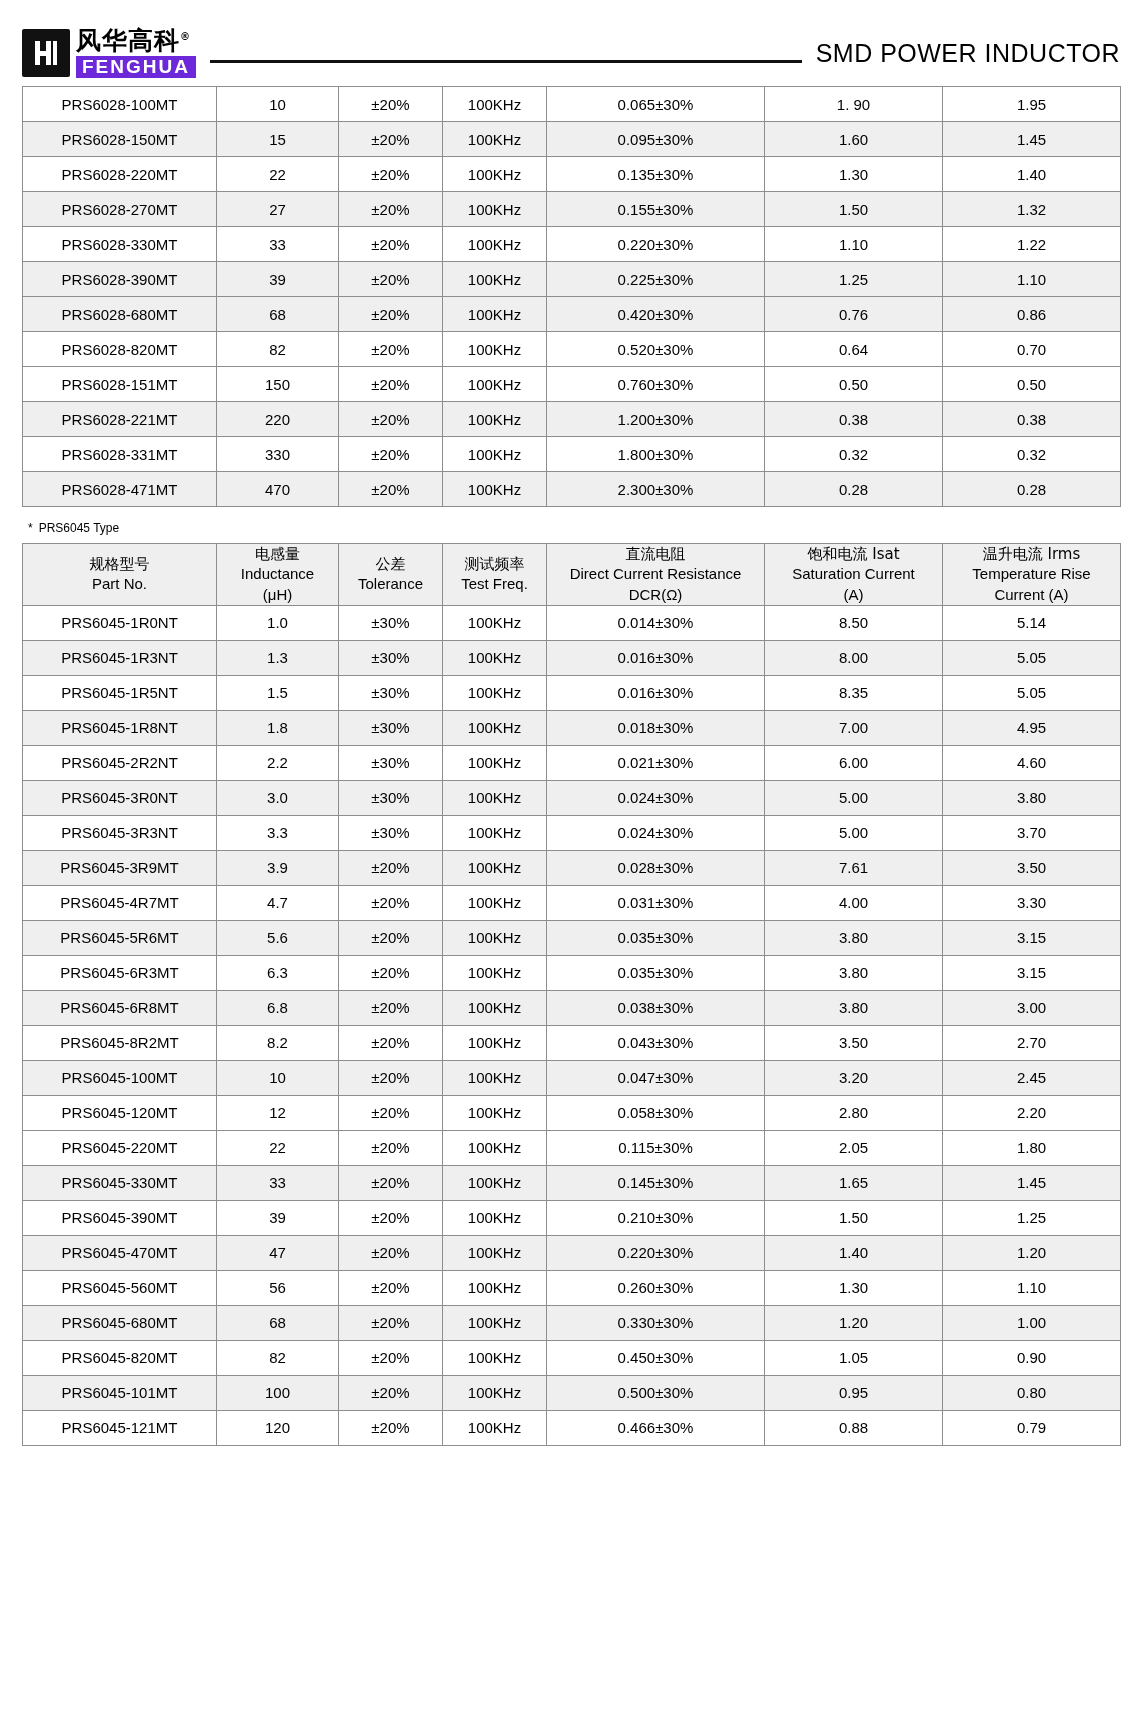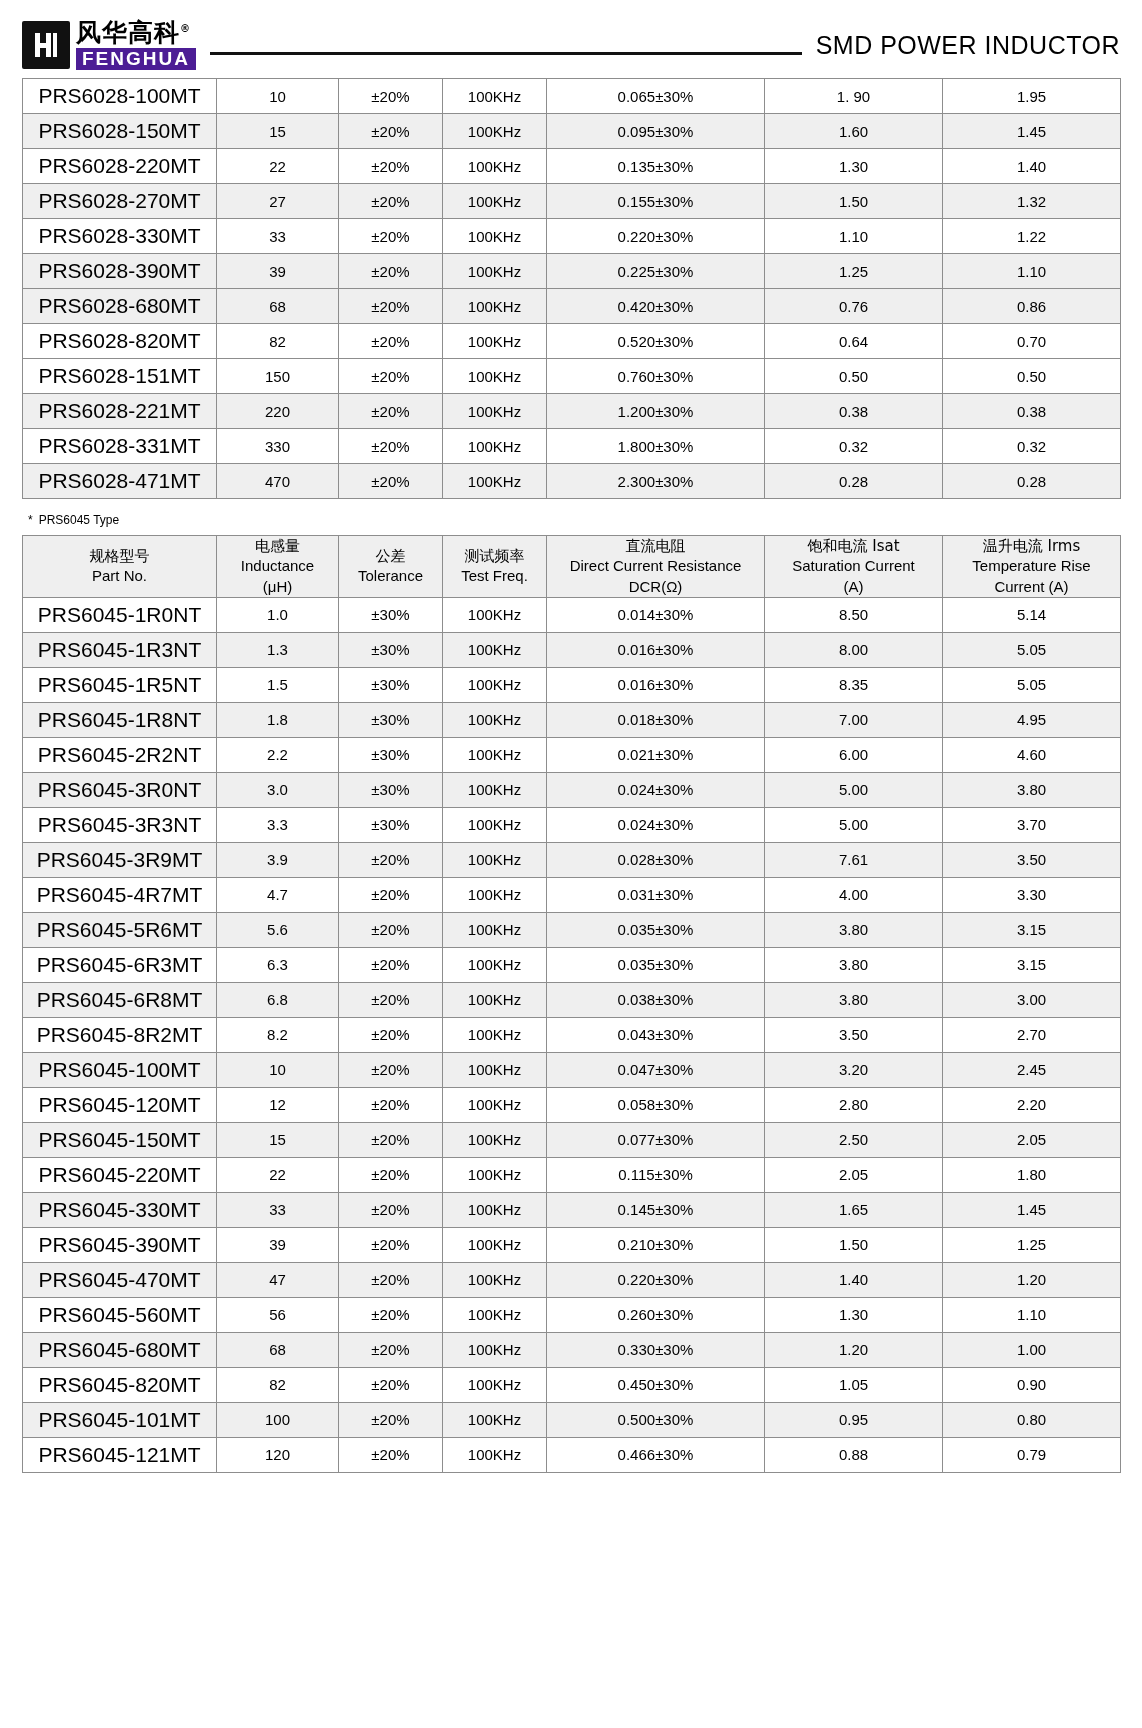--- a/index.html
+++ b/index.html
@@ -13,21 +13,21 @@
     font-family: "Liberation Sans", sans-serif;
     color: #000000;
     position: relative;
     overflow: hidden;
   }
   .page {
     width: 1142px;
     height: 1228px;
     position: relative;
     box-sizing: border-box;
-    padding: 4px 22px;
+    padding: 12px 22px;
   }
 
   
   .header {
     display: flex;
     align-items: center;
     height: 74px;
     padding-top: 8px;
     box-sizing: border-box;
   }
@@ -58,21 +58,21 @@
     font-weight: bold;
     letter-spacing: 1px;
     font-family: "DejaVu Sans", sans-serif;
   }
   .logo-reg {
     font-size: 10px;
     vertical-align: super;
   }
   .logo-en {
     margin-top: 3px;
-    background: #4c1d95;
+    background: #6d28d9;
     color: #ffffff;
     font-size: 19px;
     font-weight: bold;
     letter-spacing: 2px;
     padding: 1px 6px 2px 6px;
     text-align: center;
   }
   .header-rule {
     flex: 1 1 auto;
     height: 0;
@@ -101,21 +101,21 @@
     text-align: center;
     vertical-align: middle;
     padding: 0;
     height: 34px;
     font-weight: normal;
   }
   table.spec tr.alt td {
     background: #efefef;
   }
   table.spec td.partno {
-    font-size: 21px;
+    font-size: 15px;
   }
   thead th {
     background: #efefef;
     font-size: 14px;
     line-height: 1.35;
     height: 72px;
     padding: 2px 2px;
   }
   thead th .cn {
     font-family: "DejaVu Sans", sans-serif;
@@ -464,29 +464,20 @@
         </tr>
         <tr>
           <td class="partno">PRS6045-120MT</td>
           <td>12</td>
           <td>±20%</td>
           <td>100KHz</td>
           <td>0.058±30%</td>
           <td>2.80</td>
           <td>2.20</td>
         </tr>
-        <tr class="alt">
-          <td class="partno">PRS6045-150MT</td>
-          <td>15</td>
-          <td>±20%</td>
-          <td>100KHz</td>
-          <td>0.077±30%</td>
-          <td>2.50</td>
-          <td>2.05</td>
-        </tr>
         <tr>
           <td class="partno">PRS6045-220MT</td>
           <td>22</td>
           <td>±20%</td>
           <td>100KHz</td>
           <td>0.115±30%</td>
           <td>2.05</td>
           <td>1.80</td>
         </tr>
         <tr class="alt">

